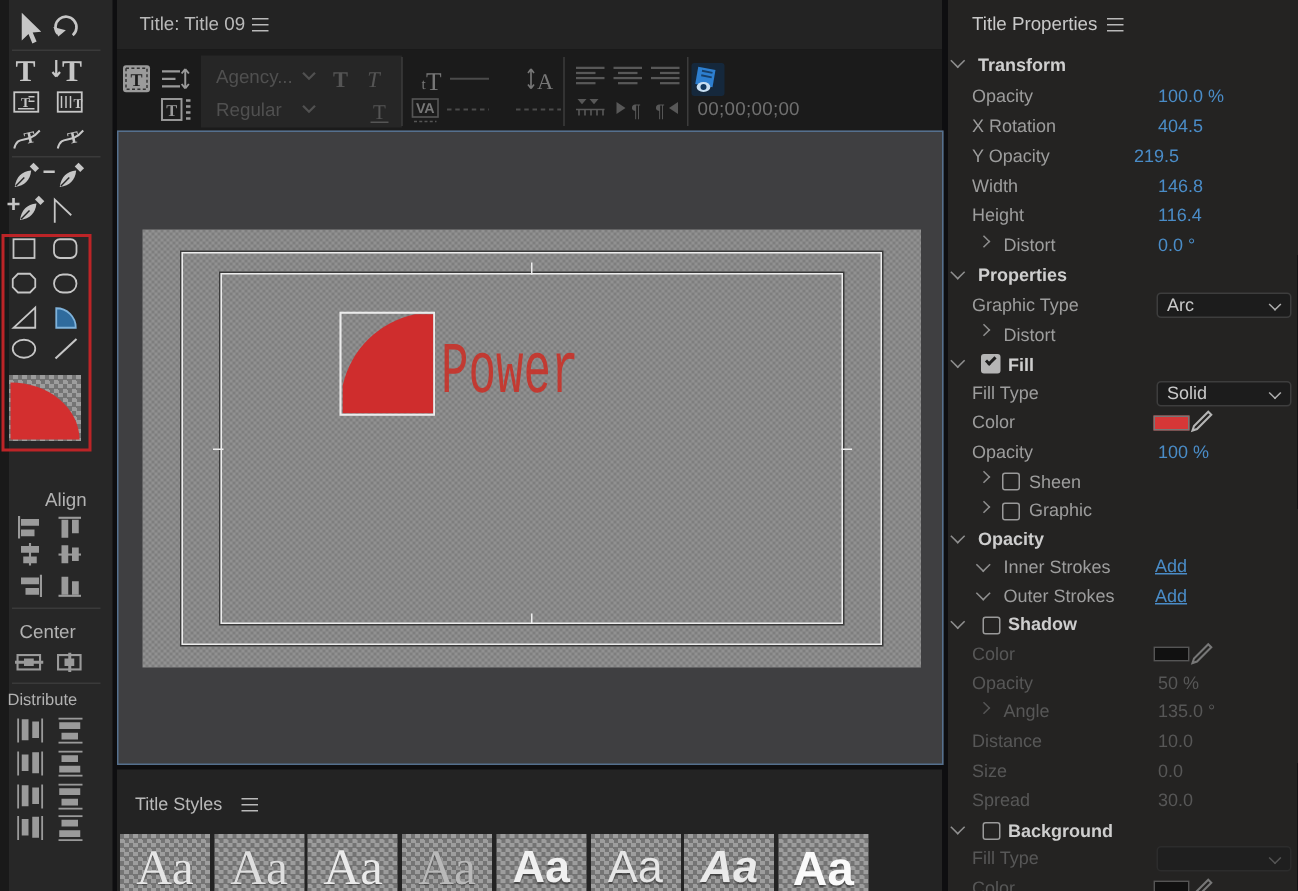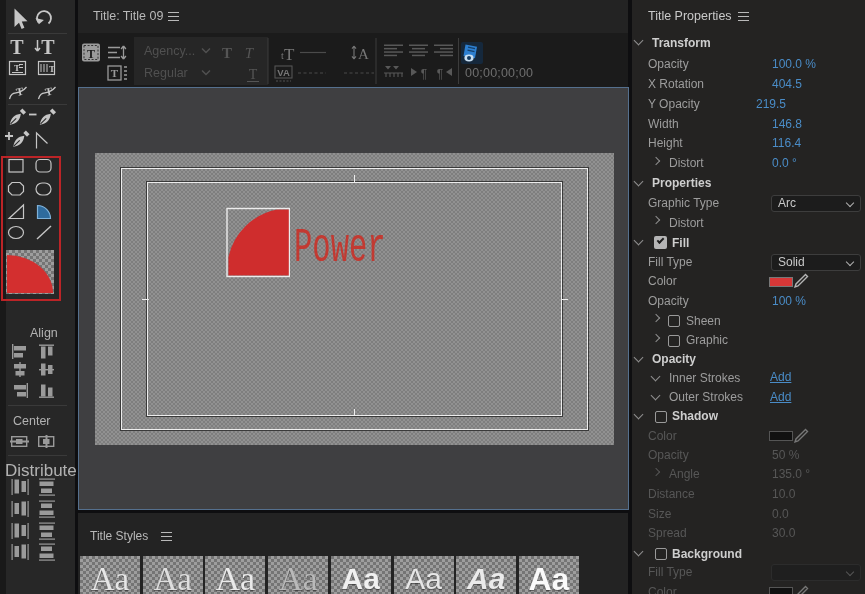--- a/index.html
+++ b/index.html
@@ -268,21 +268,21 @@
       </div>
       <div class="lbl dim" style="left:648px;top:584.5px">Color</div>
       <div class="swatch" style="left:769px;top:587px;background:#111;border:1px solid #555;"></div>
       <svg class="abs" style="left:793px;top:584px" width="16" height="12">
         <path d="M12.5 2.5 l2 2 l-3 3 l-6.5 6.5 l-3 1 l1 -3 l6.5 -6.5 Z" fill="none" stroke="#777" stroke-width="1.4"></path>
       </svg>
     </div>
 
 <div class="abs" style="left:30px;top:326px;font-size:12.5px;color:#b2b2b2;">Align</div>
     <div class="abs" style="left:13px;top:414px;font-size:12.5px;color:#b2b2b2;">Center</div>
-    <div class="abs" style="left:5px;top:461px;font-size:17px;color:#b2b2b2;text-align:right;">Distribute</div>
+    <div class="abs" style="left:5px;top:461px;font-size:11px;color:#b2b2b2;text-align:right;">Distribute</div>
     <div class="abs" style="left:8px;top:404.5px;width:59px;height:1px;background:#3a3a3a;"></div>
     <div class="abs" style="left:8px;top:455px;width:59px;height:1px;background:#3a3a3a;"></div>
     <svg class="abs" style="left:11px;top:343.5px" width="18" height="16">
       <rect x="1" y="0" width="1.4" height="15" fill="#9a9a9a"></rect>
       <rect x="3" y="2" width="12" height="4.5" fill="#9a9a9a"></rect>
       <rect x="3" y="9" width="9" height="4.5" fill="#9a9a9a"></rect>
     </svg>
     <svg class="abs" style="left:38px;top:343.5px" width="18" height="16">
       <rect x="1" y="0.5" width="15" height="1.4" fill="#9a9a9a"></rect>
       <rect x="3" y="2.5" width="4.5" height="12" fill="#9a9a9a"></rect>

